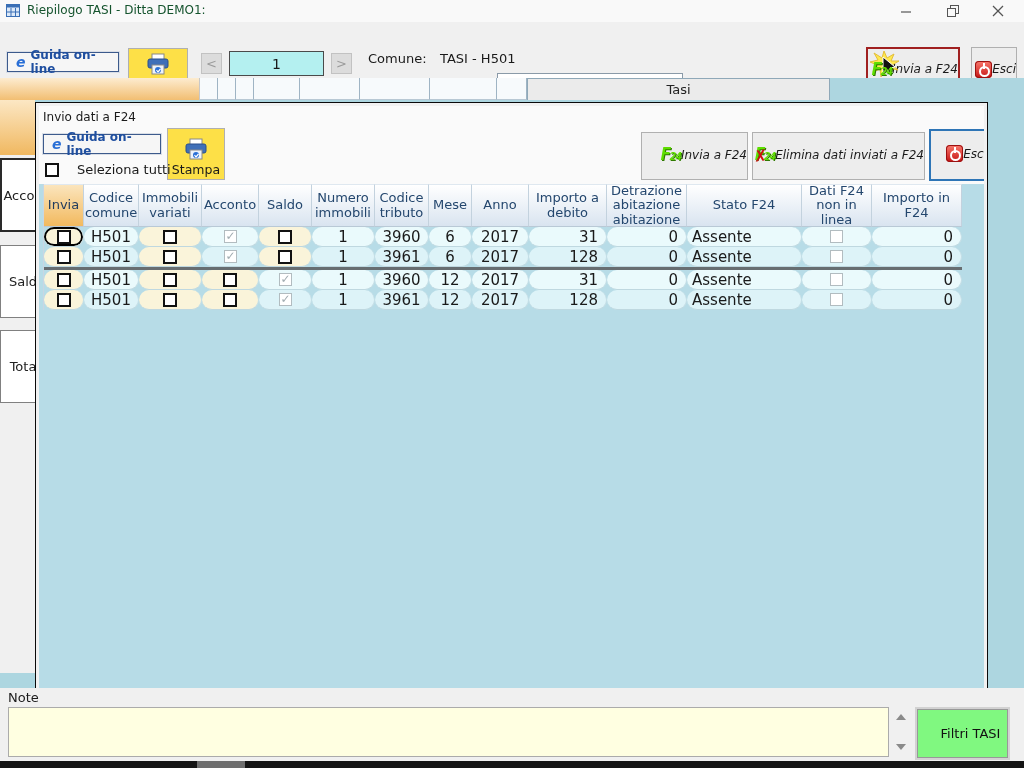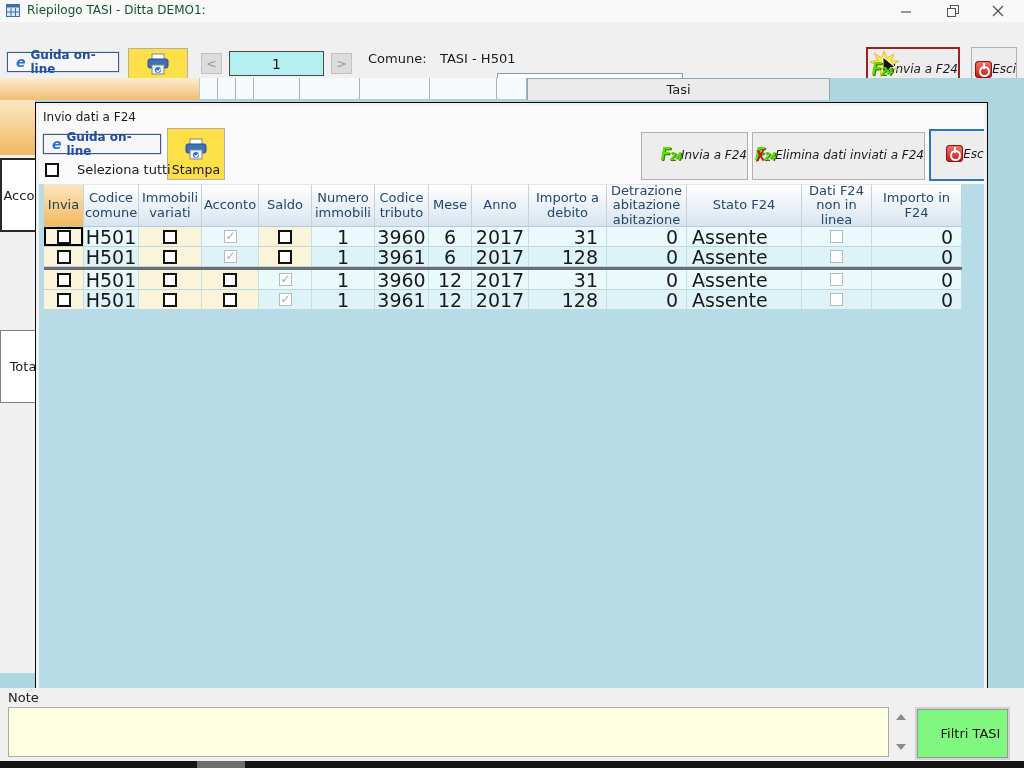--- a/index.html
+++ b/index.html
@@ -69,21 +69,21 @@
   .cb { position:relative; width:14px; height:14px; background:#fff; border:2px solid #111; display:inline-block; }
   .cb.dis { border:1px solid #b2bcc0; width:13px; height:13px; }
   .cb.checked::after { content:"\2713"; position:absolute; left:1px; top:-2px; font-size:12px; color:#a0abb0; font-weight:bold; }
 
   
   .tbl { position:absolute; left:4px; top:78px; width:919px; border-left:1px solid #c9d6e2; }
   .thead { display:flex; height:43px; }
   .th { border-right:1px solid #c3d2de; border-top:1px solid #dfe8f0; border-bottom:1px solid #b9c9d6; background:linear-gradient(#ffffff,#d9e4f0); color:#24476e; font-size:13px; line-height:1.08; display:flex; align-items:center; justify-content:center; text-align:center; padding:1px; cursor:pointer; }
   .th.sel { background:linear-gradient(#fbe5bd,#f2b95e); color:#223c5e; }
   .trow { display:flex; height:20px; }
-  .td { border-right:1px solid #c5dee6; border-bottom:1px solid #bfd8e0; display:flex; align-items:center; justify-content:center; font-size:19px; overflow:hidden; }
+  .td { border-right:1px solid #c5dee6; border-bottom:1px solid #bfd8e0; display:flex; align-items:center; justify-content:center; font-size:15px; overflow:hidden;border-radius:10px; }
   .td.cream { background:#faf4da; }
   .td.cyan-a { background:#eafafc; }
   .td.cyan-b { background:#ddf3f8; }
   .td.num { justify-content:flex-end; padding-right:8px; }
   .td.lft { justify-content:flex-start; padding-left:5px; }
   .td.focus { box-shadow:inset 0 0 0 2px #000; }
   .sep { height:3px; background:#676d71; }
   .c0{width:40px}.c1{width:55px}.c2{width:63px}.c3{width:57px}.c4{width:53px}.c5{width:63px}.c6{width:54px}.c7{width:43px}.c8{width:57px}.c9{width:78px}.c10{width:80px}.c11{width:115px}.c12{width:70px}.c13{width:90px}
 
   
@@ -189,20 +189,23 @@
     <div style="width:67px"></div>
       <div style="width:30px"></div>
   </div>
   <div class="bg-tab-tasi">
       <span>Tasi</span>
     </div>
   <div class="left-strip">
     <div class="left-orange"></div>
     <div class="side-box side-accon">
         <span>Accon</span>
+      </div>
+    <div class="side-box side-sald">
+        <span>Sald</span>
       </div>
     <div class="side-box side-tota">
         <span>Tota</span>
       </div>
   </div>
 
   <div class="dialog">
     <div class="dlg-client">
       <div class="dlg-top"></div>
       <span class="dlg-title">Invio dati a F24</span>

